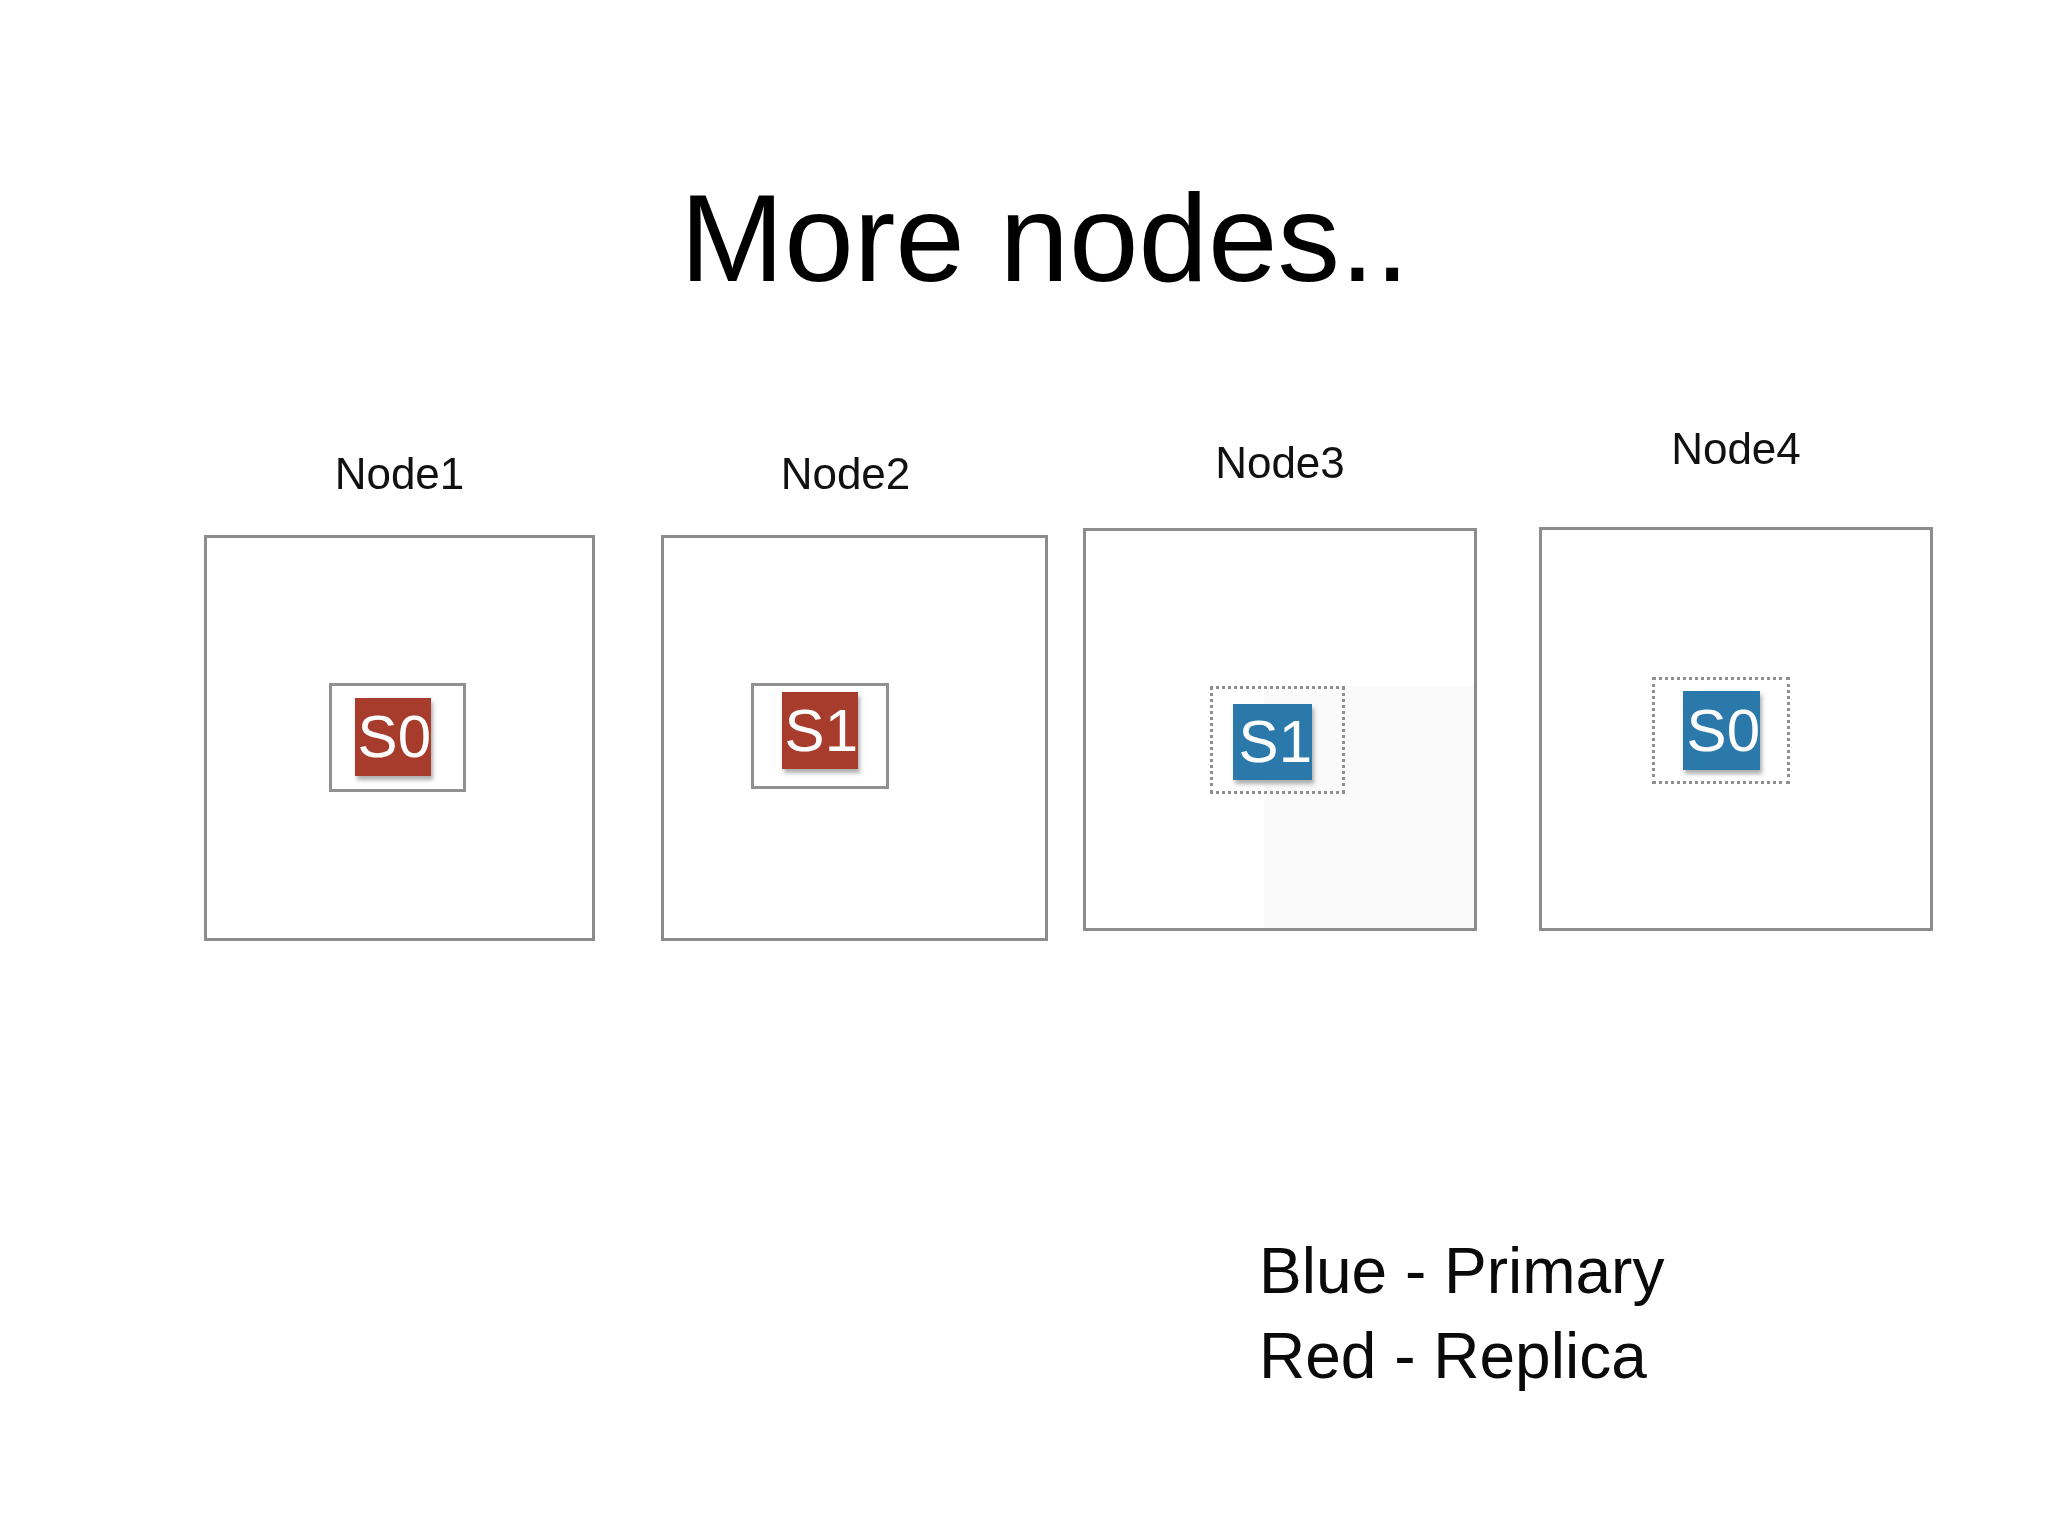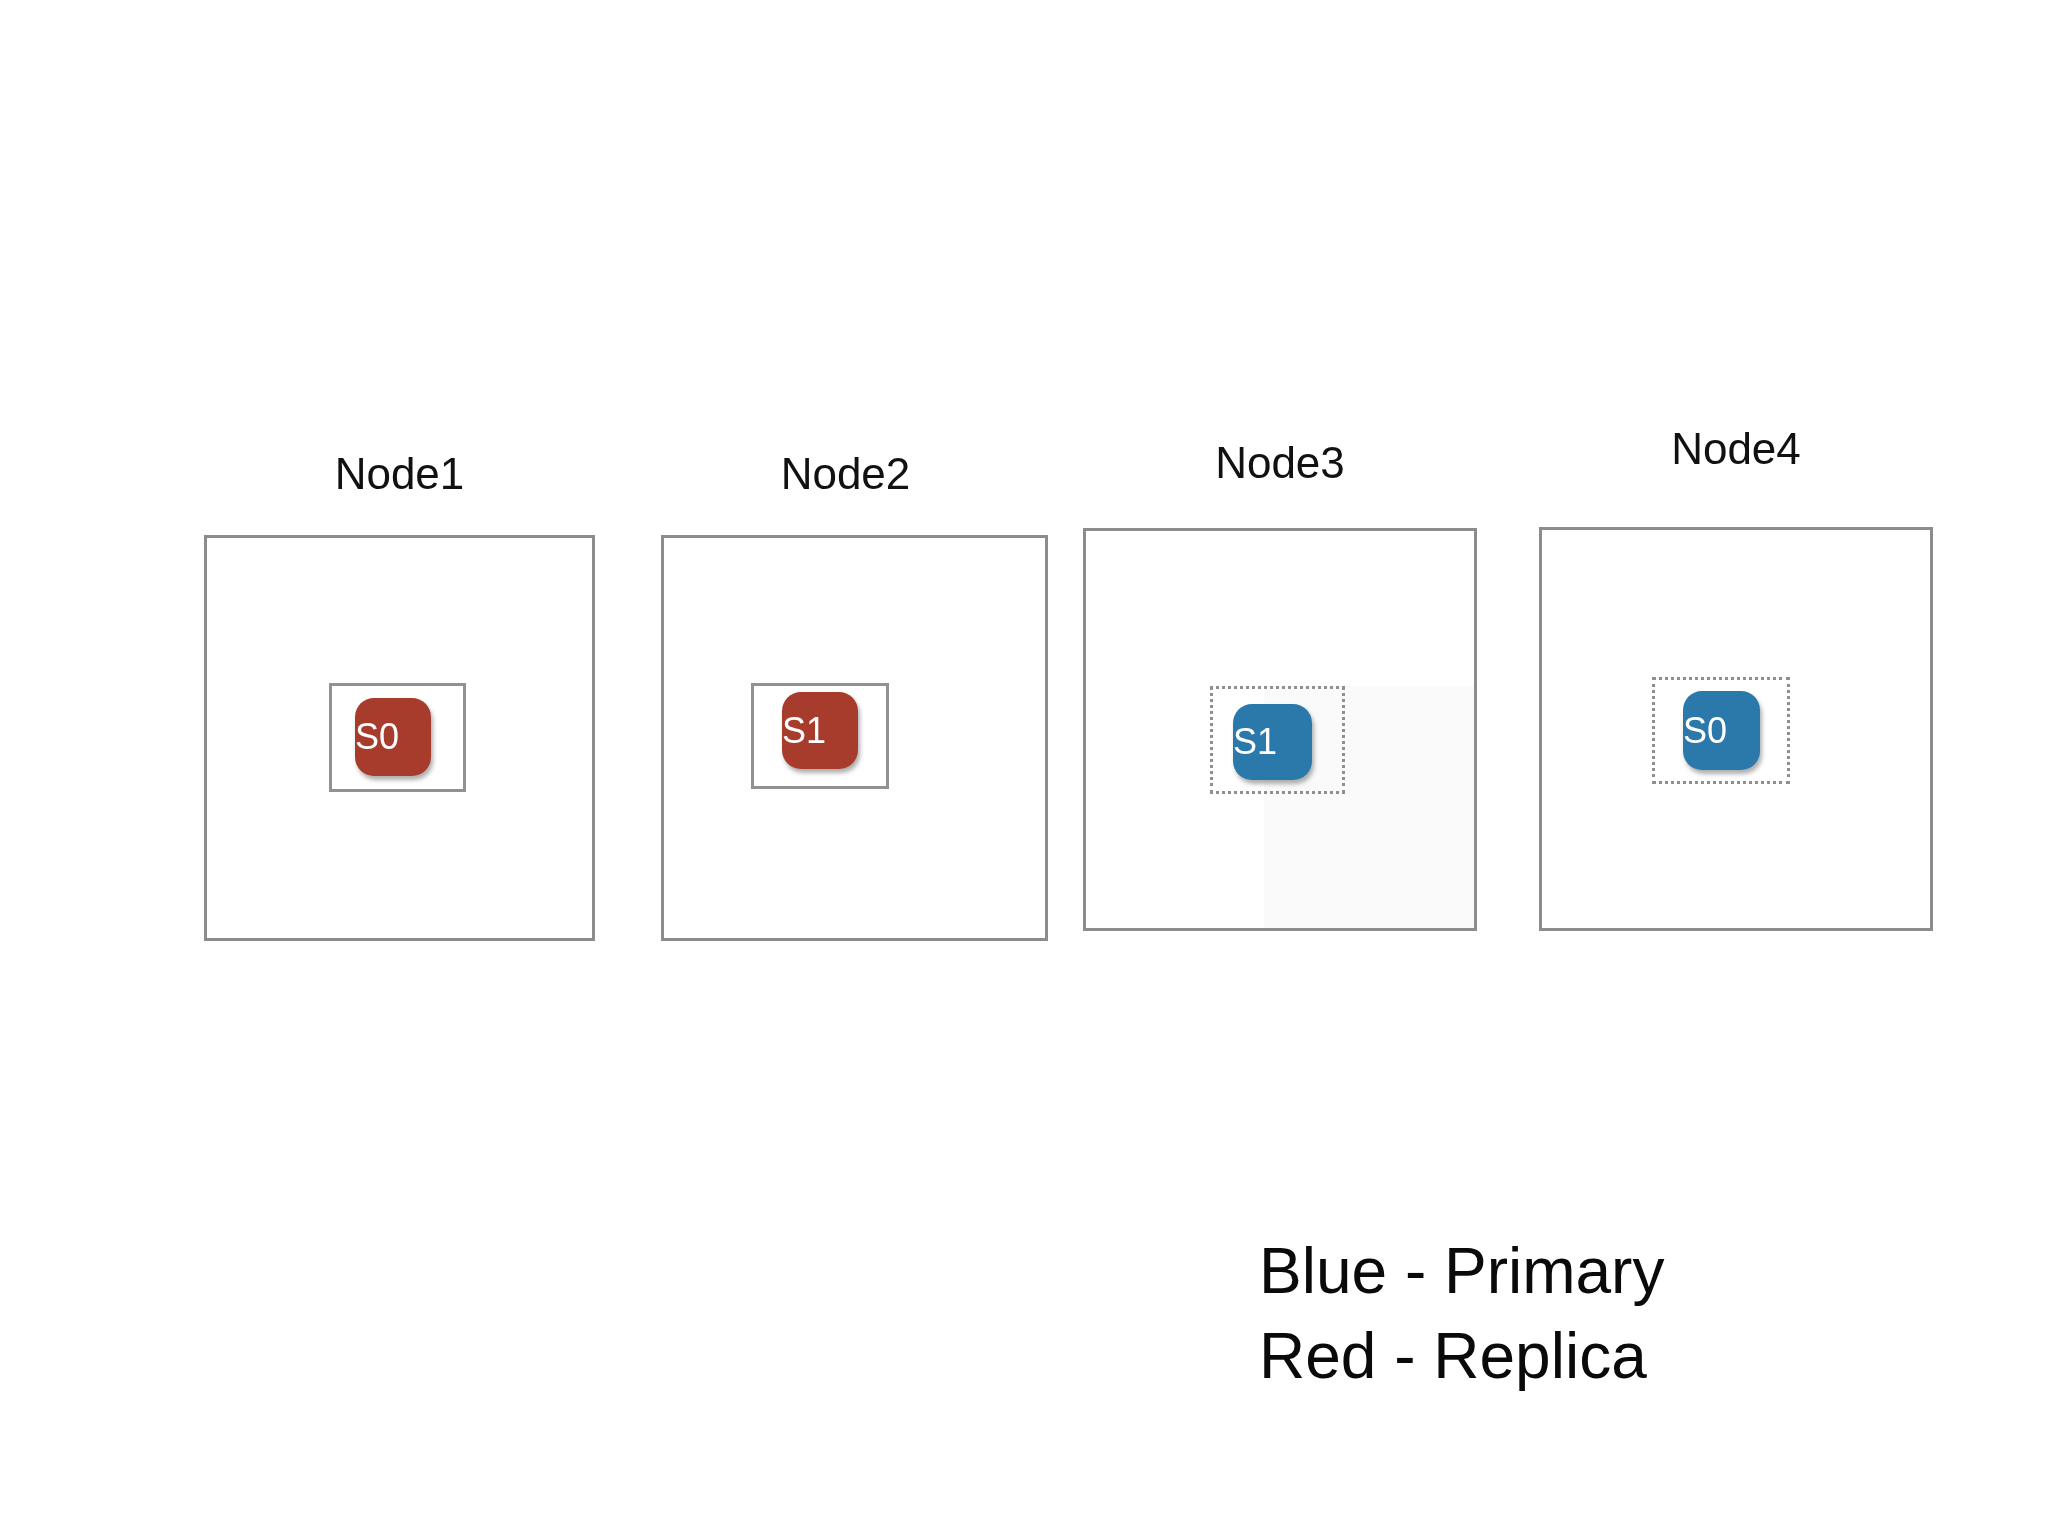--- a/index.html
+++ b/index.html
@@ -67,24 +67,23 @@
   .shard-holder.solid  { border: 3px solid #919191; }
   .shard-holder.dotted { border: 3px dotted #8f8f8f; background: transparent; }
   #node1-holder { left: 329px;  top: 683px; width: 137px; height: 109px; }
   #node2-holder { left: 751px;  top: 683px; width: 138px; height: 106px; }
   #node3-holder { left: 1210px; top: 686px; width: 135px; height: 108px; }
   #node4-holder { left: 1652px; top: 677px; width: 138px; height: 107px; }
 
   .shard {
     position: absolute;
     color: #fdfdfd;
-    font-size: 36px;
-    text-align: left;
+    font-size: 60px;
+    text-align: right;
     box-shadow: 2px 4px 4px rgba(110,110,110,0.55);
-    border-radius: 19px;
   }
   .shard.primary { background: var(--primary, #a83c2c); }
   .shard.replica { background: var(--replica, #2b79ab); }
   #node1-shard { left: 355px;  top: 698px; width: 76px; height: 78px; line-height: 78px; }
   #node2-shard { left: 782px;  top: 692px; width: 76px; height: 77px; line-height: 77px; }
   #node3-shard { left: 1233px; top: 704px; width: 79px; height: 76px; line-height: 76px; }
   #node4-shard { left: 1683px; top: 691px; width: 77px; height: 79px; line-height: 79px; }
 
   .legend {
     position: absolute;
@@ -94,20 +93,21 @@
     line-height: 85px;
     color: #0a0a0a;
     white-space: nowrap;
   }
 </style>
 </head>
 <body>
 
 <div class="slide">
 
+  <h1 class="title">More nodes..</h1>
 
   <div class="node-label" id="node1-label">Node1</div>
   <div class="node-box" id="node1-box"></div>
   <div class="shard-holder solid" id="node1-holder"></div>
   <div class="shard primary" id="node1-shard">S0</div>
 
   <div class="node-label" id="node2-label">Node2</div>
   <div class="node-box" id="node2-box"></div>
   <div class="shard-holder solid" id="node2-holder"></div>
   <div class="shard primary" id="node2-shard">S1</div>

